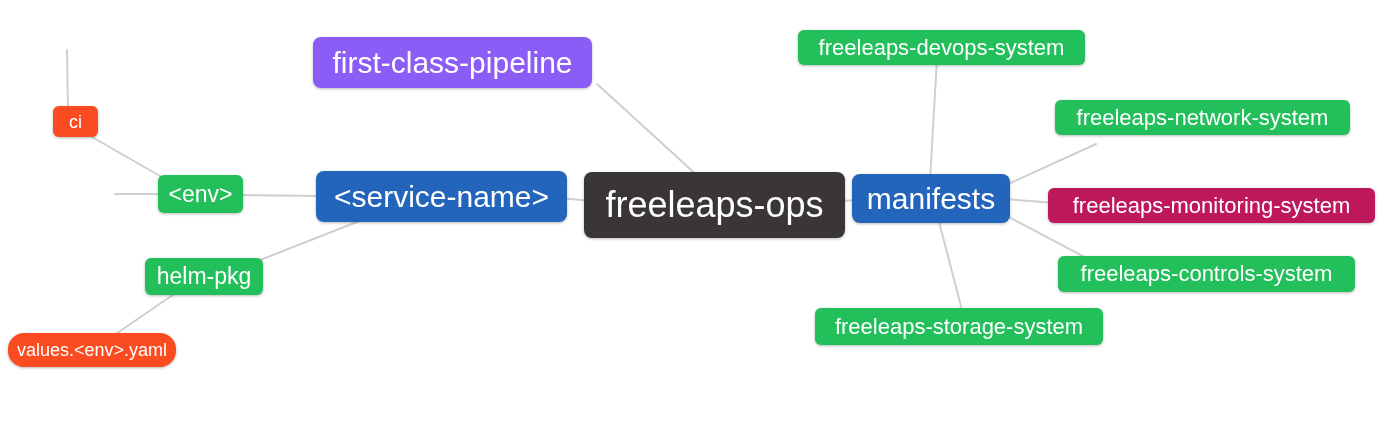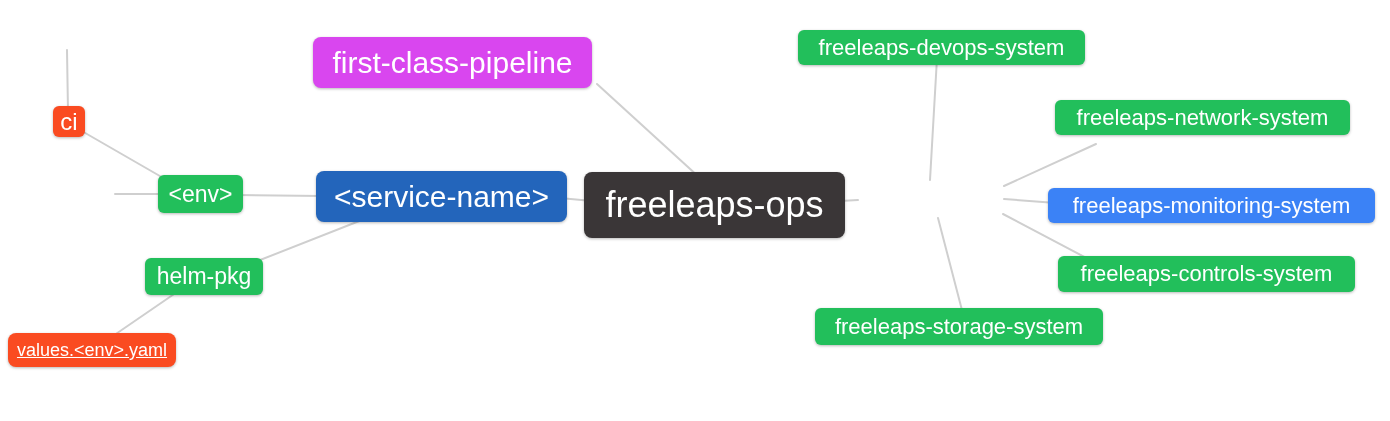--- a/index.html
+++ b/index.html
@@ -35,25 +35,25 @@
     justify-content: center;
     color: #ffffff;
     white-space: nowrap;
     box-sizing: border-box;
     box-shadow: 0 1px 3px rgba(0,0,0,0.28);
     cursor: pointer;
     line-height: 1;
   }
   
   #n-jenkinsfile { left: 23px;   top: 26px;  width: 87px;  height: 33px; font-size: 13px; border-radius: 5px; }
-  #n-ci          { left: 53px;   top: 106px; width: 32px;  height: 31px; font-size: 24px; border-radius: 6px; }
+  #n-ci          { left: 53px;   top: 106px; width: 45px;  height: 31px; font-size: 18px; border-radius: 6px; }
   #n-argo-app    { left: 31px;   top: 176px; width: 91px;  height: 36px; font-size: 19px; border-radius: 6px; }
   #n-env         { left: 158px;  top: 175px; width: 85px;  height: 38px; font-size: 23px; border-radius: 6px; }
   #n-helm-pkg    { left: 145px;  top: 258px; width: 118px; height: 37px; font-size: 23px; border-radius: 6px; }
-  #n-values      { left: 8px;    top: 333px; width: 168px; height: 34px; font-size: 18px; border-radius: 8px; text-decoration: underline; }
+  #n-values      { left: 8px;    top: 333px; width: 168px; height: 34px; font-size: 18px; border-radius: 16px; }
   #n-pipeline    { left: 313px;  top: 37px;  width: 279px; height: 51px; font-size: 30px; border-radius: 8px; }
   #n-service     { left: 316px;  top: 171px; width: 251px; height: 51px; font-size: 30px; border-radius: 8px; }
   #n-ops         { left: 584px;  top: 172px; width: 261px; height: 66px; font-size: 36px; border-radius: 8px; }
   #n-manifests   { left: 852px;  top: 174px; width: 158px; height: 49px; font-size: 30px; border-radius: 8px; }
   #n-devops      { left: 798px;  top: 30px;  width: 287px; height: 35px; font-size: 22px; border-radius: 6px; }
   #n-network     { left: 1055px; top: 100px; width: 295px; height: 35px; font-size: 22px; border-radius: 6px; }
   #n-monitoring  { left: 1048px; top: 188px; width: 327px; height: 35px; font-size: 22px; border-radius: 6px; }
   #n-controls    { left: 1058px; top: 256px; width: 297px; height: 36px; font-size: 22px; border-radius: 6px; text-align: right; }
   #n-storage     { left: 815px;  top: 308px; width: 288px; height: 37px; font-size: 22px; border-radius: 6px; }
 </style>
@@ -82,30 +82,31 @@
 
   <div class="node" id="n-ci" style="background-color: rgb(250, 75, 33);">ci</div>
 
 
   <div class="node" id="n-env" style="background-color: rgb(34, 191, 91);">&lt;env&gt;</div>
 
   <div class="node" id="n-helm-pkg" style="background-color: rgb(34, 191, 91);">helm-pkg</div>
 
   <div class="node" id="n-values" style="background-color: rgb(250, 75, 33);">values.&lt;env&gt;.yaml</div>
 
-  <div class="node" id="n-pipeline" style="background-color: #d946ef;">first-class-pipeline</div>
+  <div class="node" id="n-pipeline" style="background-color: #8b5cf6;">first-class-pipeline</div>
 
   <div class="node" id="n-service" style="background-color: rgb(35, 101, 187);">&lt;service-name&gt;</div>
 
   <div class="node" id="n-ops" style="background-color: rgb(58, 54, 55);">freeleaps-ops</div>
 
+  <div class="node" id="n-manifests" style="background-color: rgb(35, 101, 187);">manifests</div>
 
   <div class="node" id="n-devops" style="background-color: rgb(34, 191, 91);">freeleaps-devops-system</div>
 
   <div class="node" id="n-network" style="background-color: rgb(34, 191, 91);">freeleaps-network-system</div>
 
-  <div class="node" id="n-monitoring" style="background-color: #3b82f6;">freeleaps-monitoring-system</div>
+  <div class="node" id="n-monitoring" style="background-color: #be185d;">freeleaps-monitoring-system</div>
 
   <div class="node" id="n-controls" style="background-color: rgb(34, 191, 91);">freeleaps-controls-system</div>
 
   <div class="node" id="n-storage" style="background-color: rgb(34, 191, 91);">freeleaps-storage-system</div>
 
 </div>
 
 </body></html>

